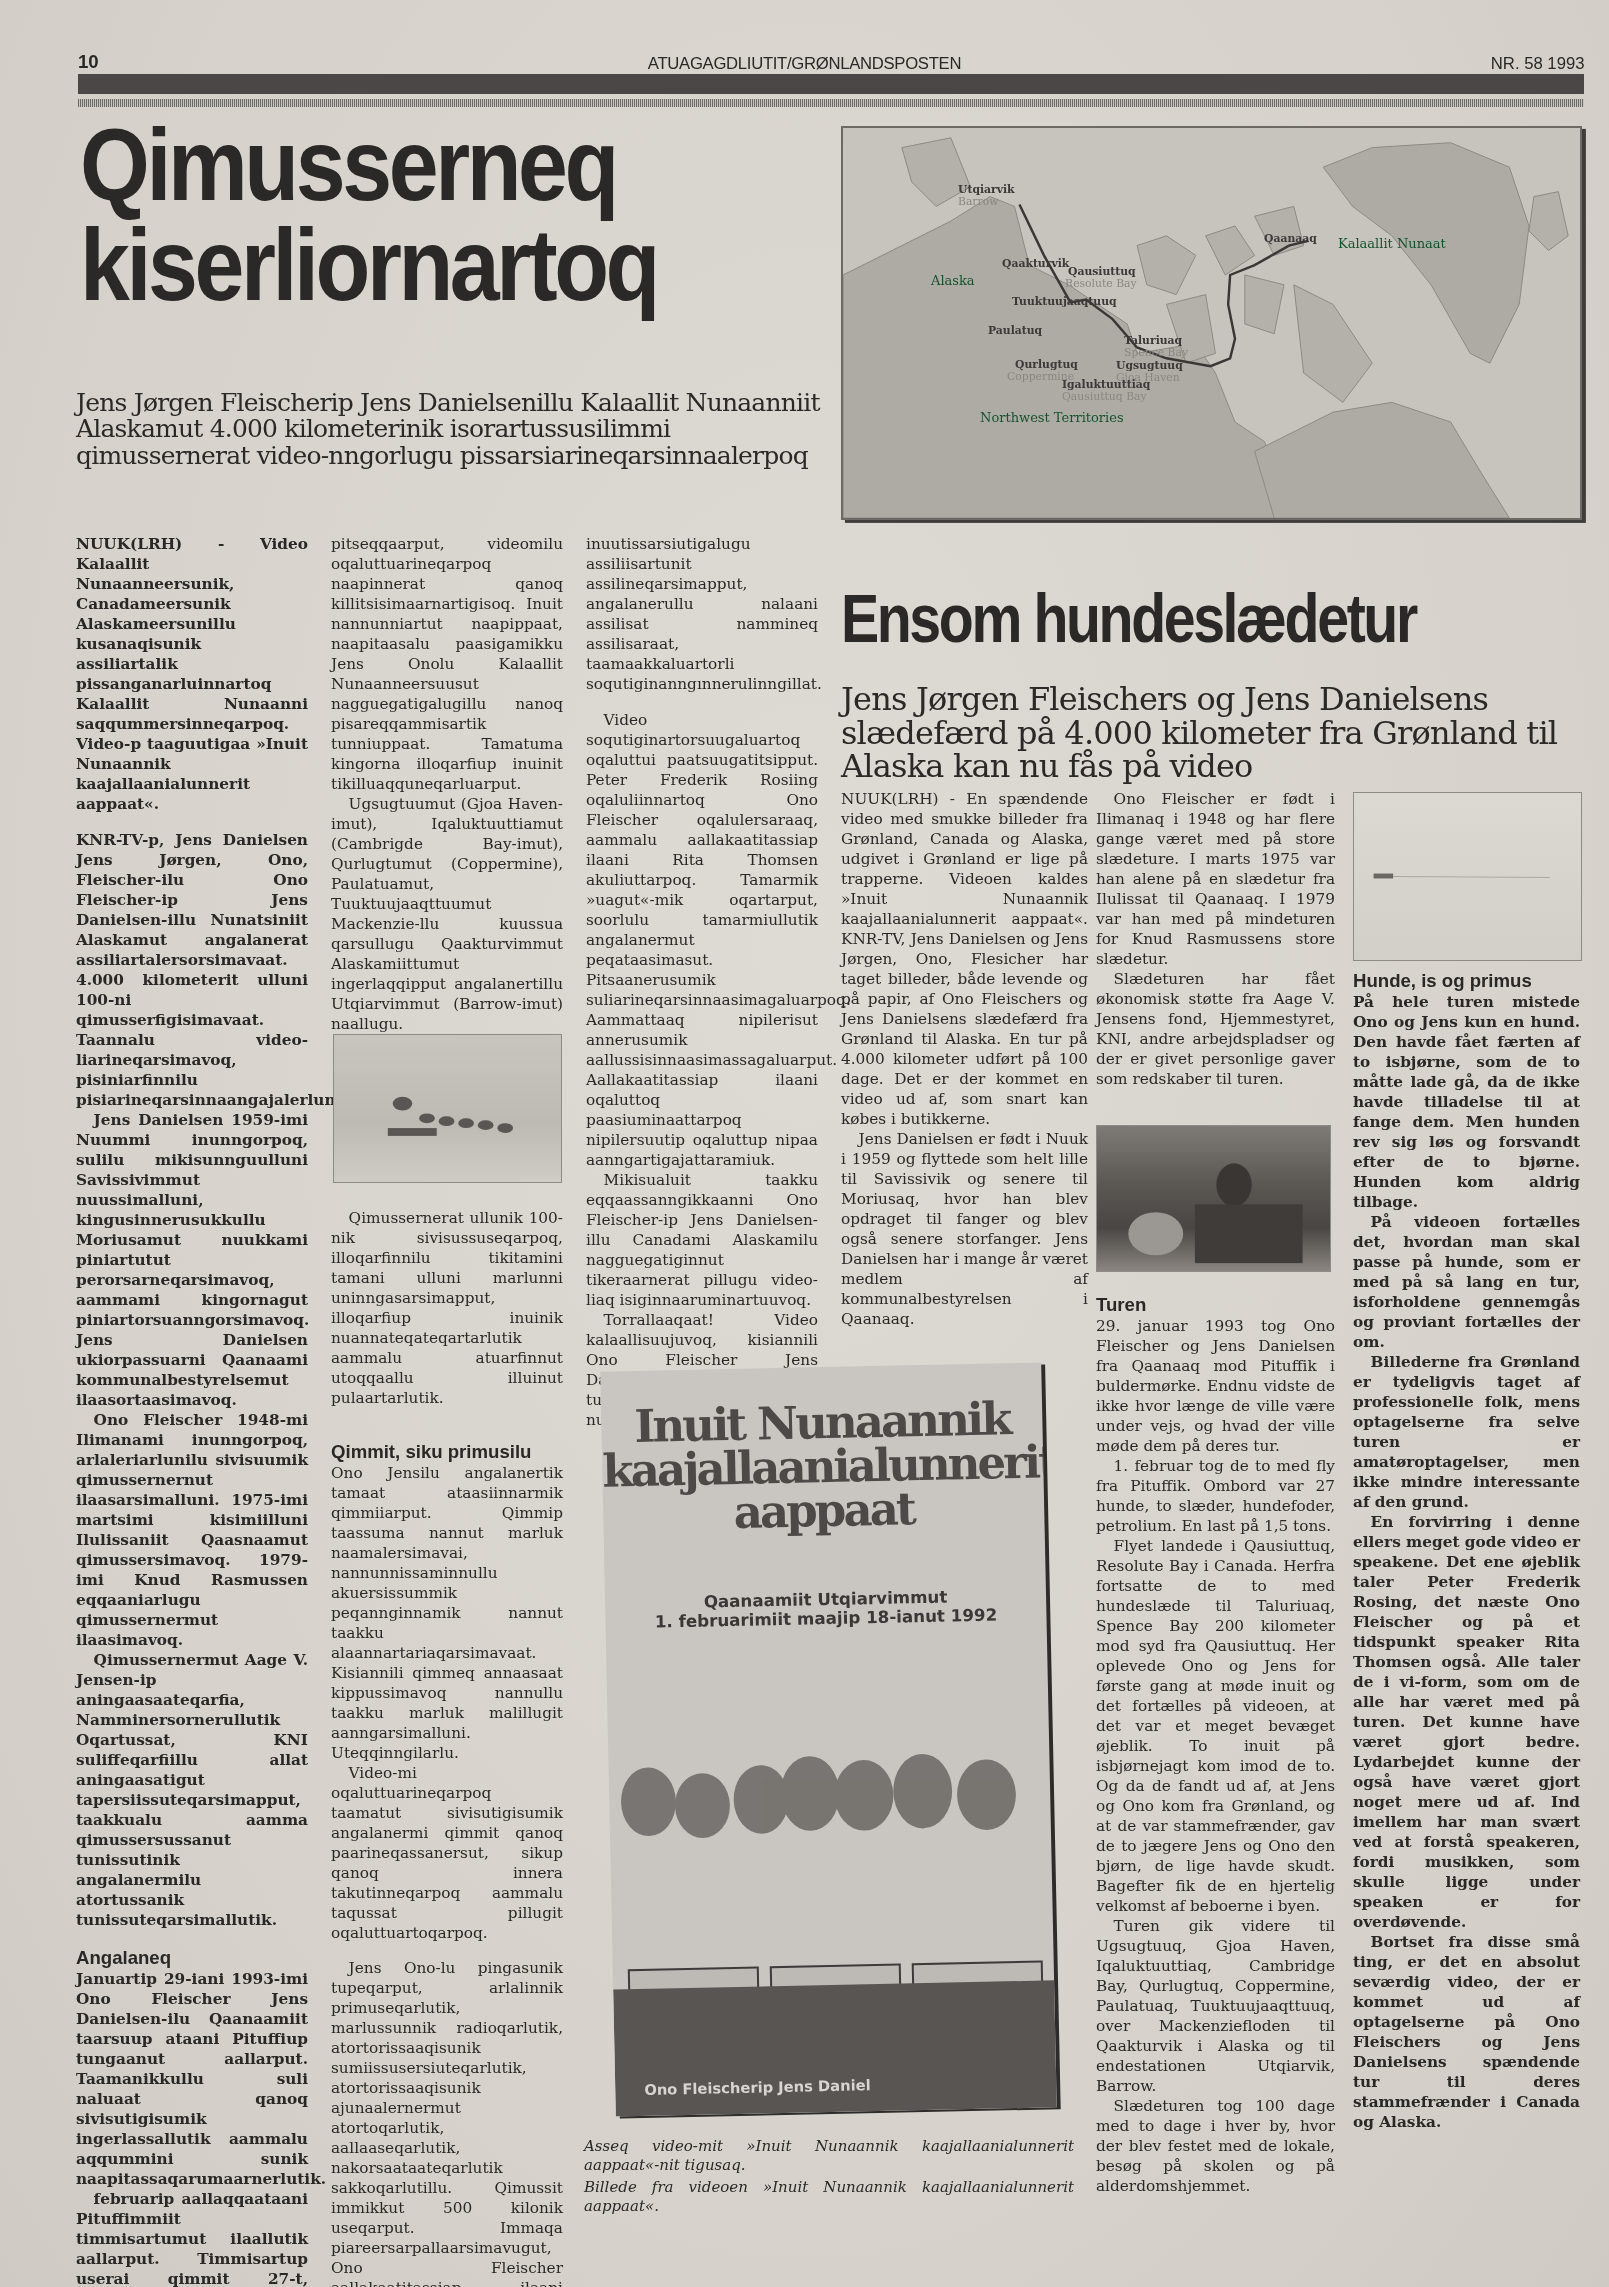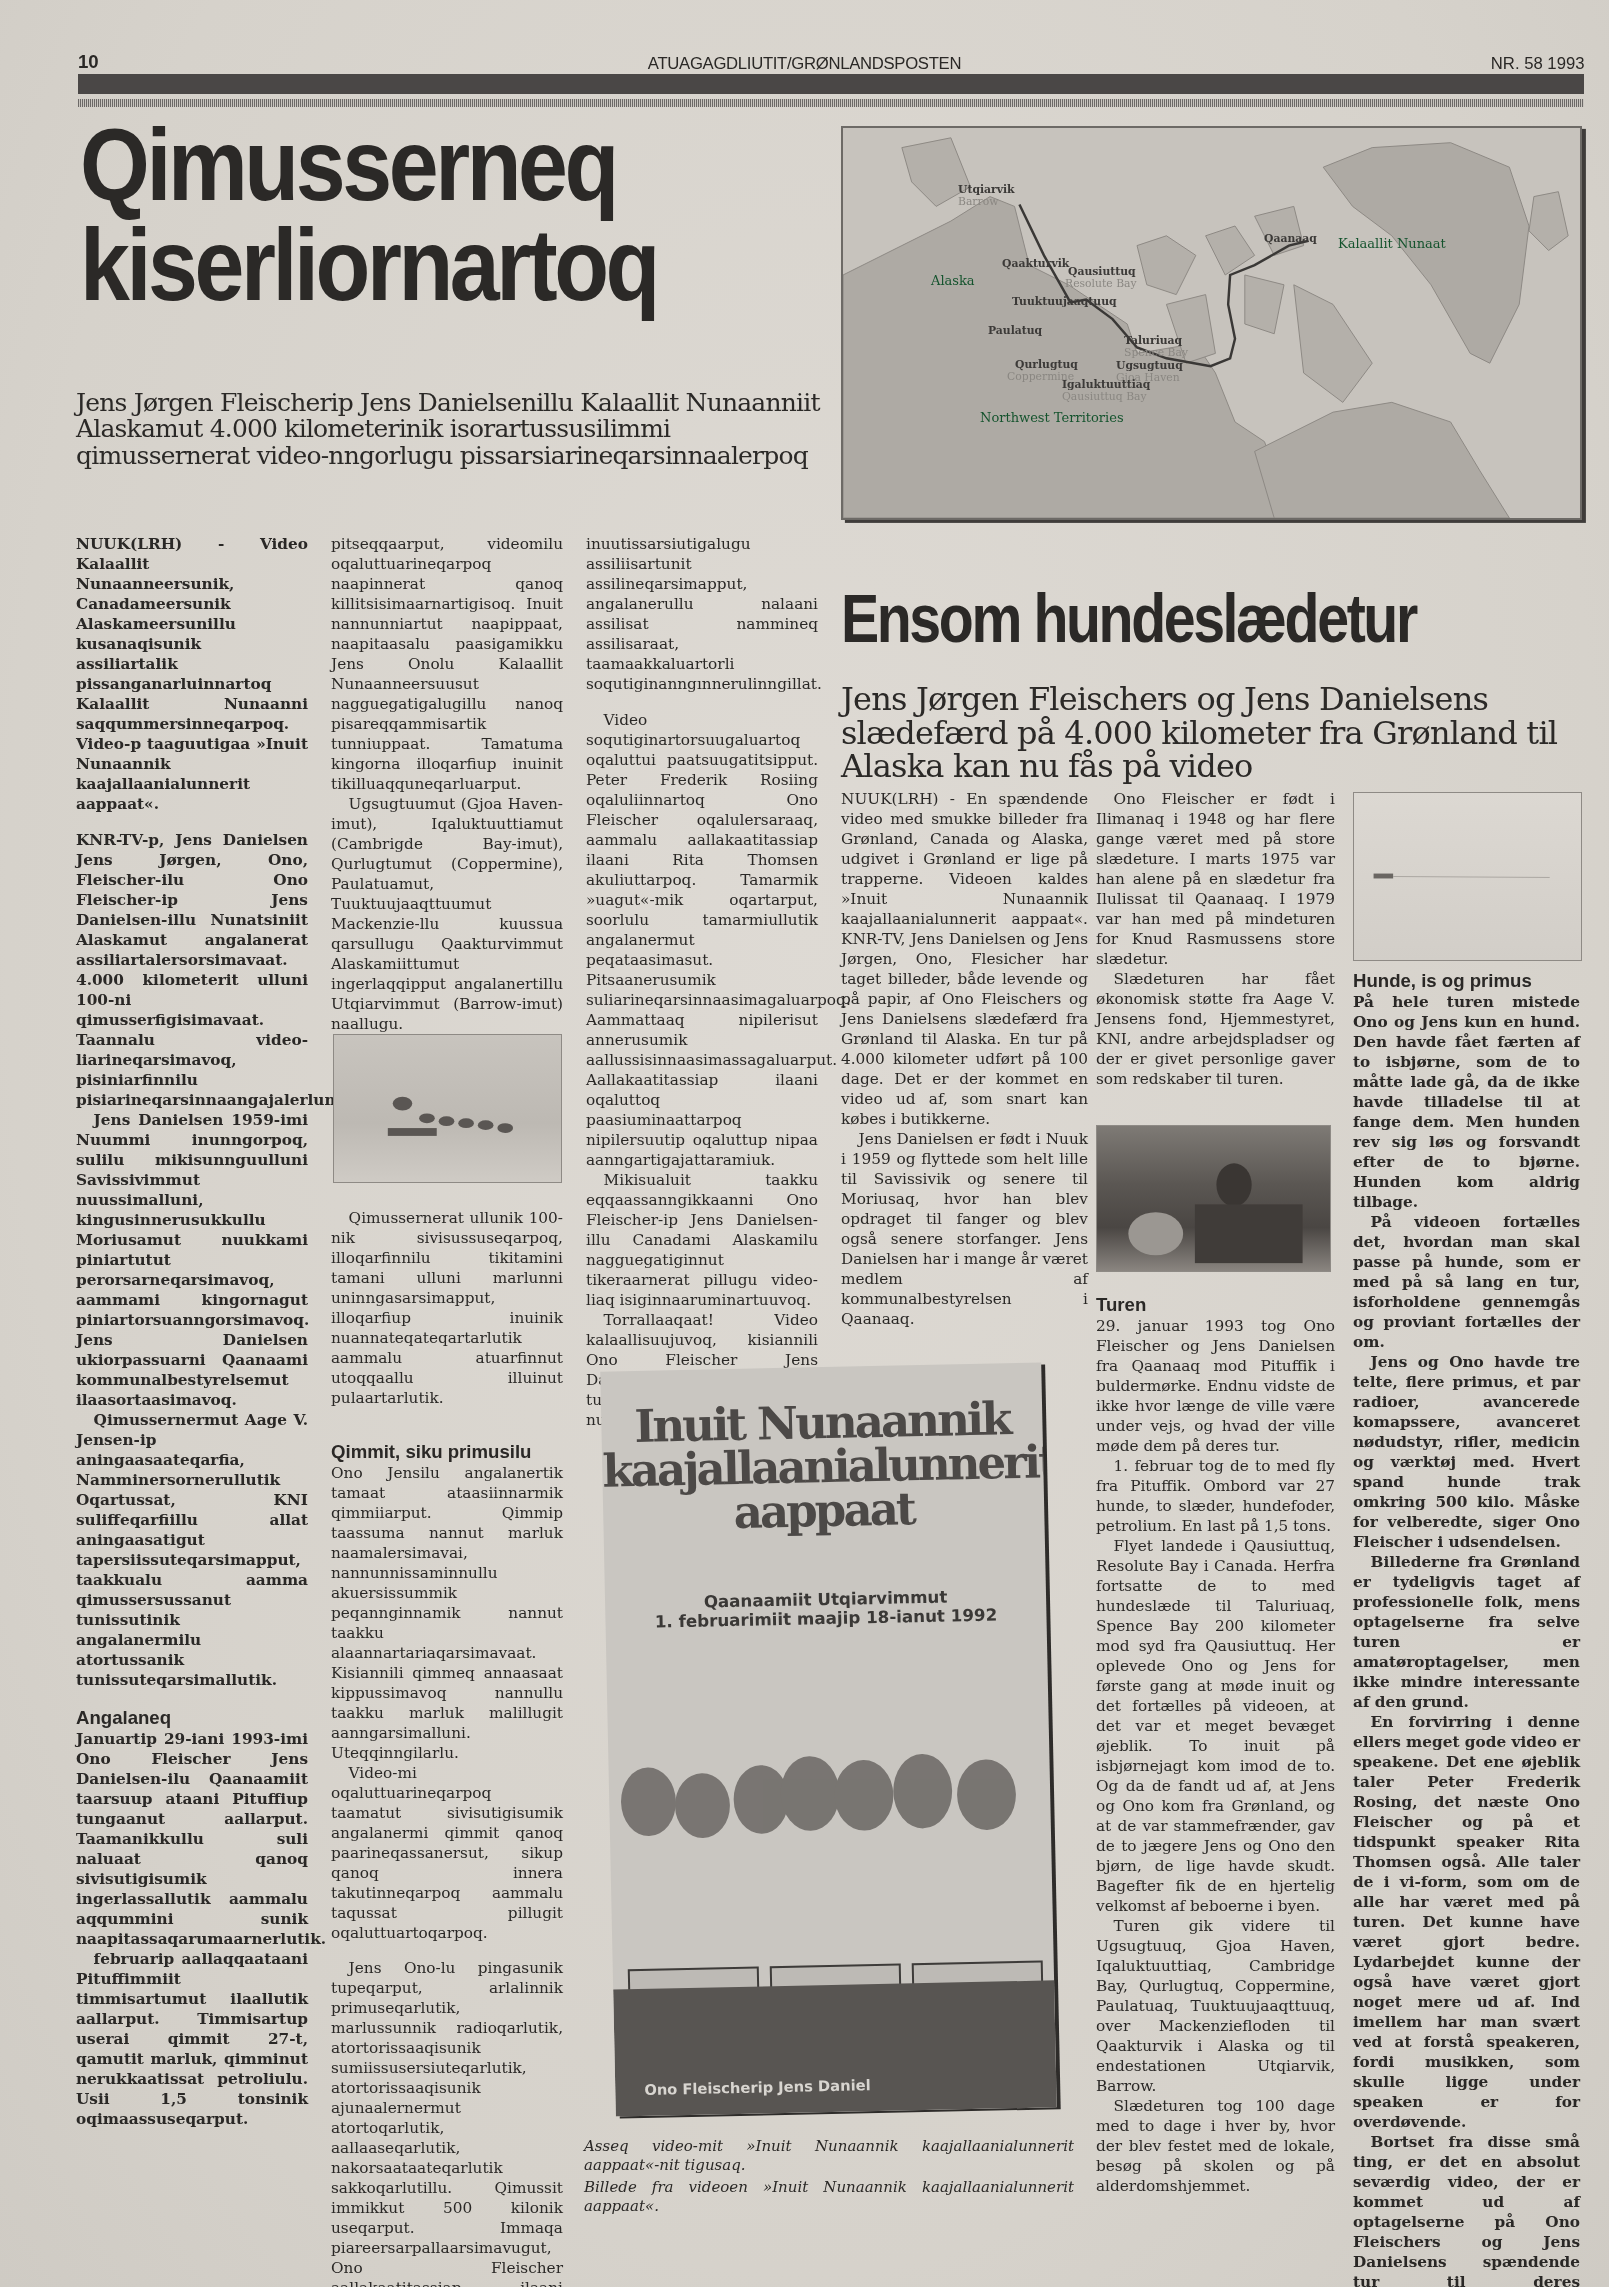--- a/index.html
+++ b/index.html
@@ -113,20 +113,21 @@
     <div class="maplabel light" style="left:273px;top:243px">Gjoa Haven</div>
     <div class="maplabel" style="left:219px;top:250px">Igaluktuuttiaq</div>
     <div class="maplabel light" style="left:219px;top:262px">Qausiuttuq Bay</div>
     <div class="maplabel white" style="left:137px;top:282px">Northwest Territories</div>
   </div>
 
   <div class="abs col bold-col" style="left:76px;top:534px;width:232px">
     <p class="noind">NUUK(LRH) - Video Kalaallit Nunaanneersunik, Canadameersunik Alaskameersunillu kusanaqisunik assiliartalik pissanganarluinnartoq Kalaallit Nunaanni saqqummersinneqarpoq. Video-p taaguutigaa »Inuit Nunaannik kaajallaanialunnerit aappaat«.</p>
     <p class="noind gap">KNR-TV-p, Jens Danielsen Jens Jørgen, Ono, Fleischer-ilu Ono Fleischer-ip Jens Danielsen-illu Nunatsiniit Alaskamut angalanerat assiliartalersorsimavaat. 4.000 kilometerit ulluni 100-ni qimusserfigisimavaat. Taannalu video-liarineqarsimavoq, pisiniarfinnilu pisiarineqarsinnaangajalerluni.</p>
     <p>Jens Danielsen 1959-imi Nuummi inunngorpoq, sulilu mikisunnguulluni Savissivimmut nuussimalluni, kingusinnerusukkullu Moriusamut nuukkami piniartutut perorsarneqarsimavoq, aammami kingornagut piniartorsuanngorsimavoq. Jens Danielsen ukiorpassuarni Qaanaami kommunalbestyrelsemut ilaasortaasimavoq.</p>
+    <p>Ono Fleischer 1948-mi Ilimanami inunngorpoq, arlaleriarlunilu sivisuumik qimussernernut ilaasarsimalluni. 1975-imi martsimi kisimiilluni Ilulissaniit Qaasnaamut qimussersimavoq. 1979-imi Knud Rasmussen eqqaaniarlugu qimussernermut ilaasimavoq.</p>
     <p>Qimussernermut Aage V. Jensen-ip aningaasaateqarfia, Namminersornerullutik Oqartussat, KNI suliffeqarfiillu allat aningaasatigut tapersiissuteqarsimapput, taakkualu aamma qimussersussanut tunissutinik angalanermilu atortussanik tunissuteqarsimallutik.</p>
     <p class="sub">Angalaneq</p>
     <p class="noind">Januartip 29-iani 1993-imi Ono Fleischer Jens Danielsen-ilu Qaanaamiit taarsuup ataani Pituffiup tungaanut aallarput. Taamanikkullu suli naluaat qanoq sivisutigisumik ingerlassallutik aammalu aqqummini sunik naapitassaqarumaarnerlutik.</p>
     <p>februarip aallaqqaataani Pituffimmiit timmisartumut ilaallutik aallarput. Timmisartup userai qimmit 27-t, qamutit marluk, qimminut nerukkaatissat petroliulu. Usii 1,5 tonsinik oqimaassuseqarput.</p>
 
   </div>
 
   <div class="abs col" style="left:331px;top:534px;width:232px">
     <p class="noind">pitseqqaarput, videomilu oqaluttuarineqarpoq naapinnerat qanoq killitsisimaarnartigisoq. Inuit nannunniartut naapippaat, naapitaasalu paasigamikku Jens Onolu Kalaallit Nunaanneersuusut nagguegatigalugillu nanoq pisareqqammisartik tunniuppaat. Tamatuma kingorna illoqarfiup inuinit tikilluaqquneqarluarput.</p>
     <p>Ugsugtuumut (Gjoa Haven-imut), Iqaluktuuttiamut (Cambrigde Bay-imut), Qurlugtumut (Coppermine), Paulatuamut, Tuuktuujaaqttuumut Mackenzie-llu kuussua qarsullugu Qaakturvimmut Alaskamiittumut ingerlaqqipput angalanertillu Utqiarvimmut (Barrow-imut) naallugu.</p>
@@ -196,21 +197,20 @@
     <svg width="227" height="167" viewBox="0 0 232 170">
       <rect x="20" y="82" width="20" height="5" fill="#6a6662"></rect>
       <line x1="40" y1="85" x2="200" y2="86" stroke="#aaa6a1" stroke-width="1"></line>
     </svg>
   </div>
 
   <div class="abs col bold-col" style="left:1353px;top:970px;width:227px">
     <p class="sub" style="margin-top:0">Hunde, is og primus</p>
     <p class="noind">På hele turen mistede Ono og Jens kun en hund. Den havde fået færten af to isbjørne, som de to måtte lade gå, da de ikke havde tilladelse til at fange dem. Men hunden rev sig løs og forsvandt efter de to bjørne. Hunden kom aldrig tilbage.</p>
     <p>På videoen fortælles det, hvordan man skal passe på hunde, som er med på så lang en tur, isforholdene gennemgås og proviant fortælles der om.</p>
-    <p>Jens og Ono havde tre telte, flere primus, et par radioer, avancerede komapssere, avanceret nødudstyr, rifler, medicin og værktøj med. Hvert spand hunde trak omkring 500 kilo. Måske for velberedte, siger Ono Fleischer i udsendelsen.</p>
     <p>Billederne fra Grønland er tydeligvis taget af professionelle folk, mens optagelserne fra selve turen er amatøroptagelser, men ikke mindre interessante af den grund.</p>
     <p>En forvirring i denne ellers meget gode video er speakene. Det ene øjeblik taler Peter Frederik Rosing, det næste Ono Fleischer og på et tidspunkt speaker Rita Thomsen også. Alle taler de i vi-form, som om de alle har været med på turen. Det kunne have været gjort bedre. Lydarbejdet kunne der også have været gjort noget mere ud af. Ind imellem har man svært ved at forstå speakeren, fordi musikken, som skulle ligge under speaken er for overdøvende.</p>
     <p>Bortset fra disse små ting, er det en absolut seværdig video, der er kommet ud af optagelserne på Ono Fleischers og Jens Danielsens spændende tur til deres stammefrænder i Canada og Alaska.</p>
 
   </div>
 
   <div class="abs cover">
     <div class="cover-title">
       <div>Inuit Nunaannik</div>
       <div>kaajallaanialunnerit</div>

